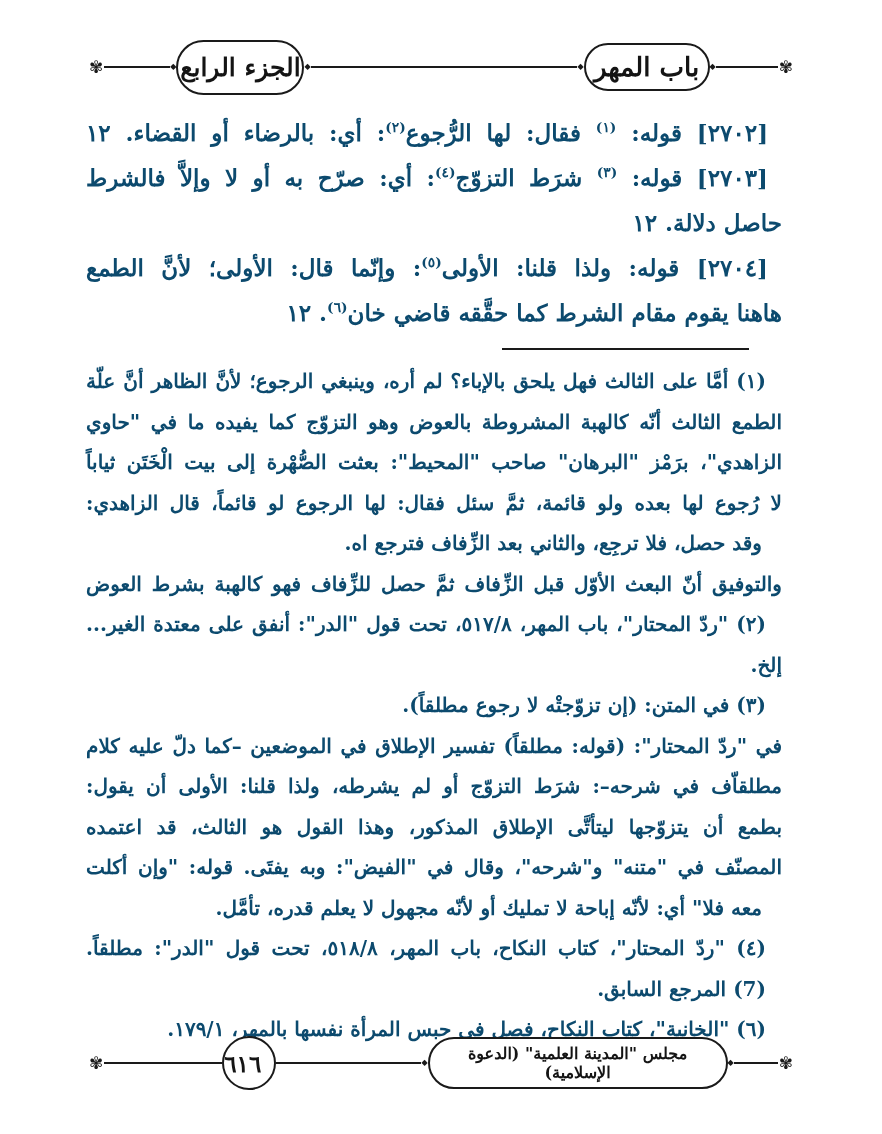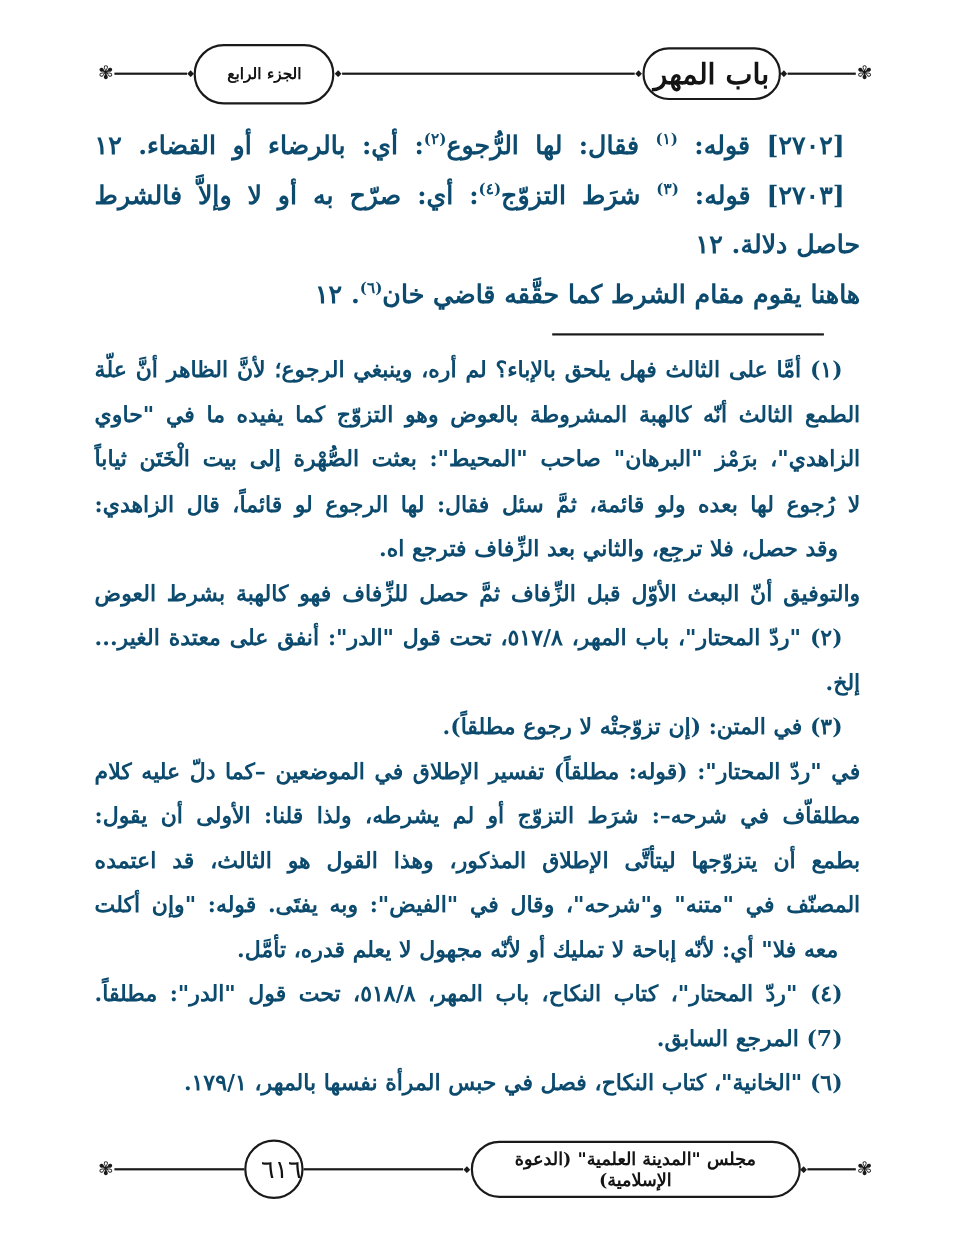--- a/index.html
+++ b/index.html
@@ -11,25 +11,25 @@
   .band { position:absolute; left:88px; right:88px; display:flex; align-items:center; }
   .band-header { top:36px; height:62px; }
   .band-footer { top:1032px; height:62px; }
   .rule { border-top:2px solid #1a1a1a; height:0; }
   .r-h1 { flex:0 0 66px; } .r-h2 { flex:1 1 auto; } .r-h3 { flex:0 0 62px; }
   .r-f1 { flex:0 0 118px; } .r-f2 { flex:1 1 auto; } .r-f3 { flex:0 0 44px; }
   .rosette { flex:0 0 auto; font:17px "DejaVu Sans",sans-serif; line-height:1; color:#1a1a1a; padding:0 1px; }
   .conn { flex:0 0 auto; font:8px "DejaVu Sans",sans-serif; line-height:1; color:#1a1a1a; }
   .pill { border:2px solid #1a1a1a; border-radius:30px; display:flex; align-items:center; justify-content:center;
           font-weight:bold; direction:rtl; background:#fff; }
-  .pill-part    { height:55px; flex:0 0 128px; font-size:14px; }
+  .pill-part    { height:55px; flex:0 0 128px; font-size:25px; }
   .pill-chapter { height:48px; flex:0 0 126px; font-size:26px; }
   .pill-pub     { height:52px; flex:0 0 300px; font-size:16px; padding:0 6px; text-align:center; }
   .pagenum { border:2px solid #1a1a1a; border-radius:50%; flex:0 0 54px; height:54px; display:flex;
-             align-items:center; justify-content:flex-end; font-size:23px; font-weight:normal; background:#fff; }
+             align-items:center; justify-content:flex-start; font-size:23px; font-weight:bold; background:#fff; }
 
   
   .text-block { position:absolute; left:86px; top:110px; width:696px; direction:rtl;
                 font-weight:bold; color:#0c4a6e; }
   .bl { font-size:23px; line-height:45px; }
   .fn { font-size:20px; line-height:40.5px; }
   .jf { text-align:justify; text-align-last:justify; }
   .ind  { text-indent:14px; }   
   .find { text-indent:16px; }   
   .endi { text-indent:20px; }   
@@ -57,20 +57,21 @@
     <span class="conn">◆</span>
     <div class="rule r-h3"></div>
     <span class="rosette">✾</span>
   </div>
 
   <div class="text-block" lang="ar">
     <div>
       <div class="bl jf ind">[٢٧٠٢] قوله: <sup>(١)</sup> فقال: لها الرُّجوع<sup>(٢)</sup>: أي: بالرضاء أو القضاء. ١٢</div>
       <div class="bl jf ind">[٢٧٠٣] قوله: <sup>(٣)</sup> شرَط التزوّج<sup>(٤)</sup>: أي: صرّح به أو لا وإلاَّ فالشرط</div>
       <div class="bl">حاصل دلالة. ١٢</div>
+      <div class="bl jf ind">[٢٧٠٤] قوله: ولذا قلنا: الأولى<sup>(٥)</sup>: وإنّما قال: الأولى؛ لأنَّ الطمع</div>
       <div class="bl">هاهنا يقوم مقام الشرط كما حقَّقه قاضي خان<sup>(٦)</sup>. ١٢</div>
     </div>
 
     <div class="sep"></div>
 
     <div>
       <div class="fn jf find">(١) أمَّا على الثالث فهل يلحق بالإباء؟ لم أره، وينبغي الرجوع؛ لأنَّ الظاهر أنَّ علّة</div>
       <div class="fn jf">الطمع الثالث أنّه كالهبة المشروطة بالعوض وهو التزوّج كما يفيده ما في "حاوي</div>
       <div class="fn jf">الزاهدي"، برَمْز "البرهان" صاحب "المحيط": بعثت الصُّهْرة إلى بيت الْخَتَن ثياباً</div>
       <div class="fn jf">لا رُجوع لها بعده ولو قائمة، ثمَّ سئل فقال: لها الرجوع لو قائماً، قال الزاهدي:</div>

